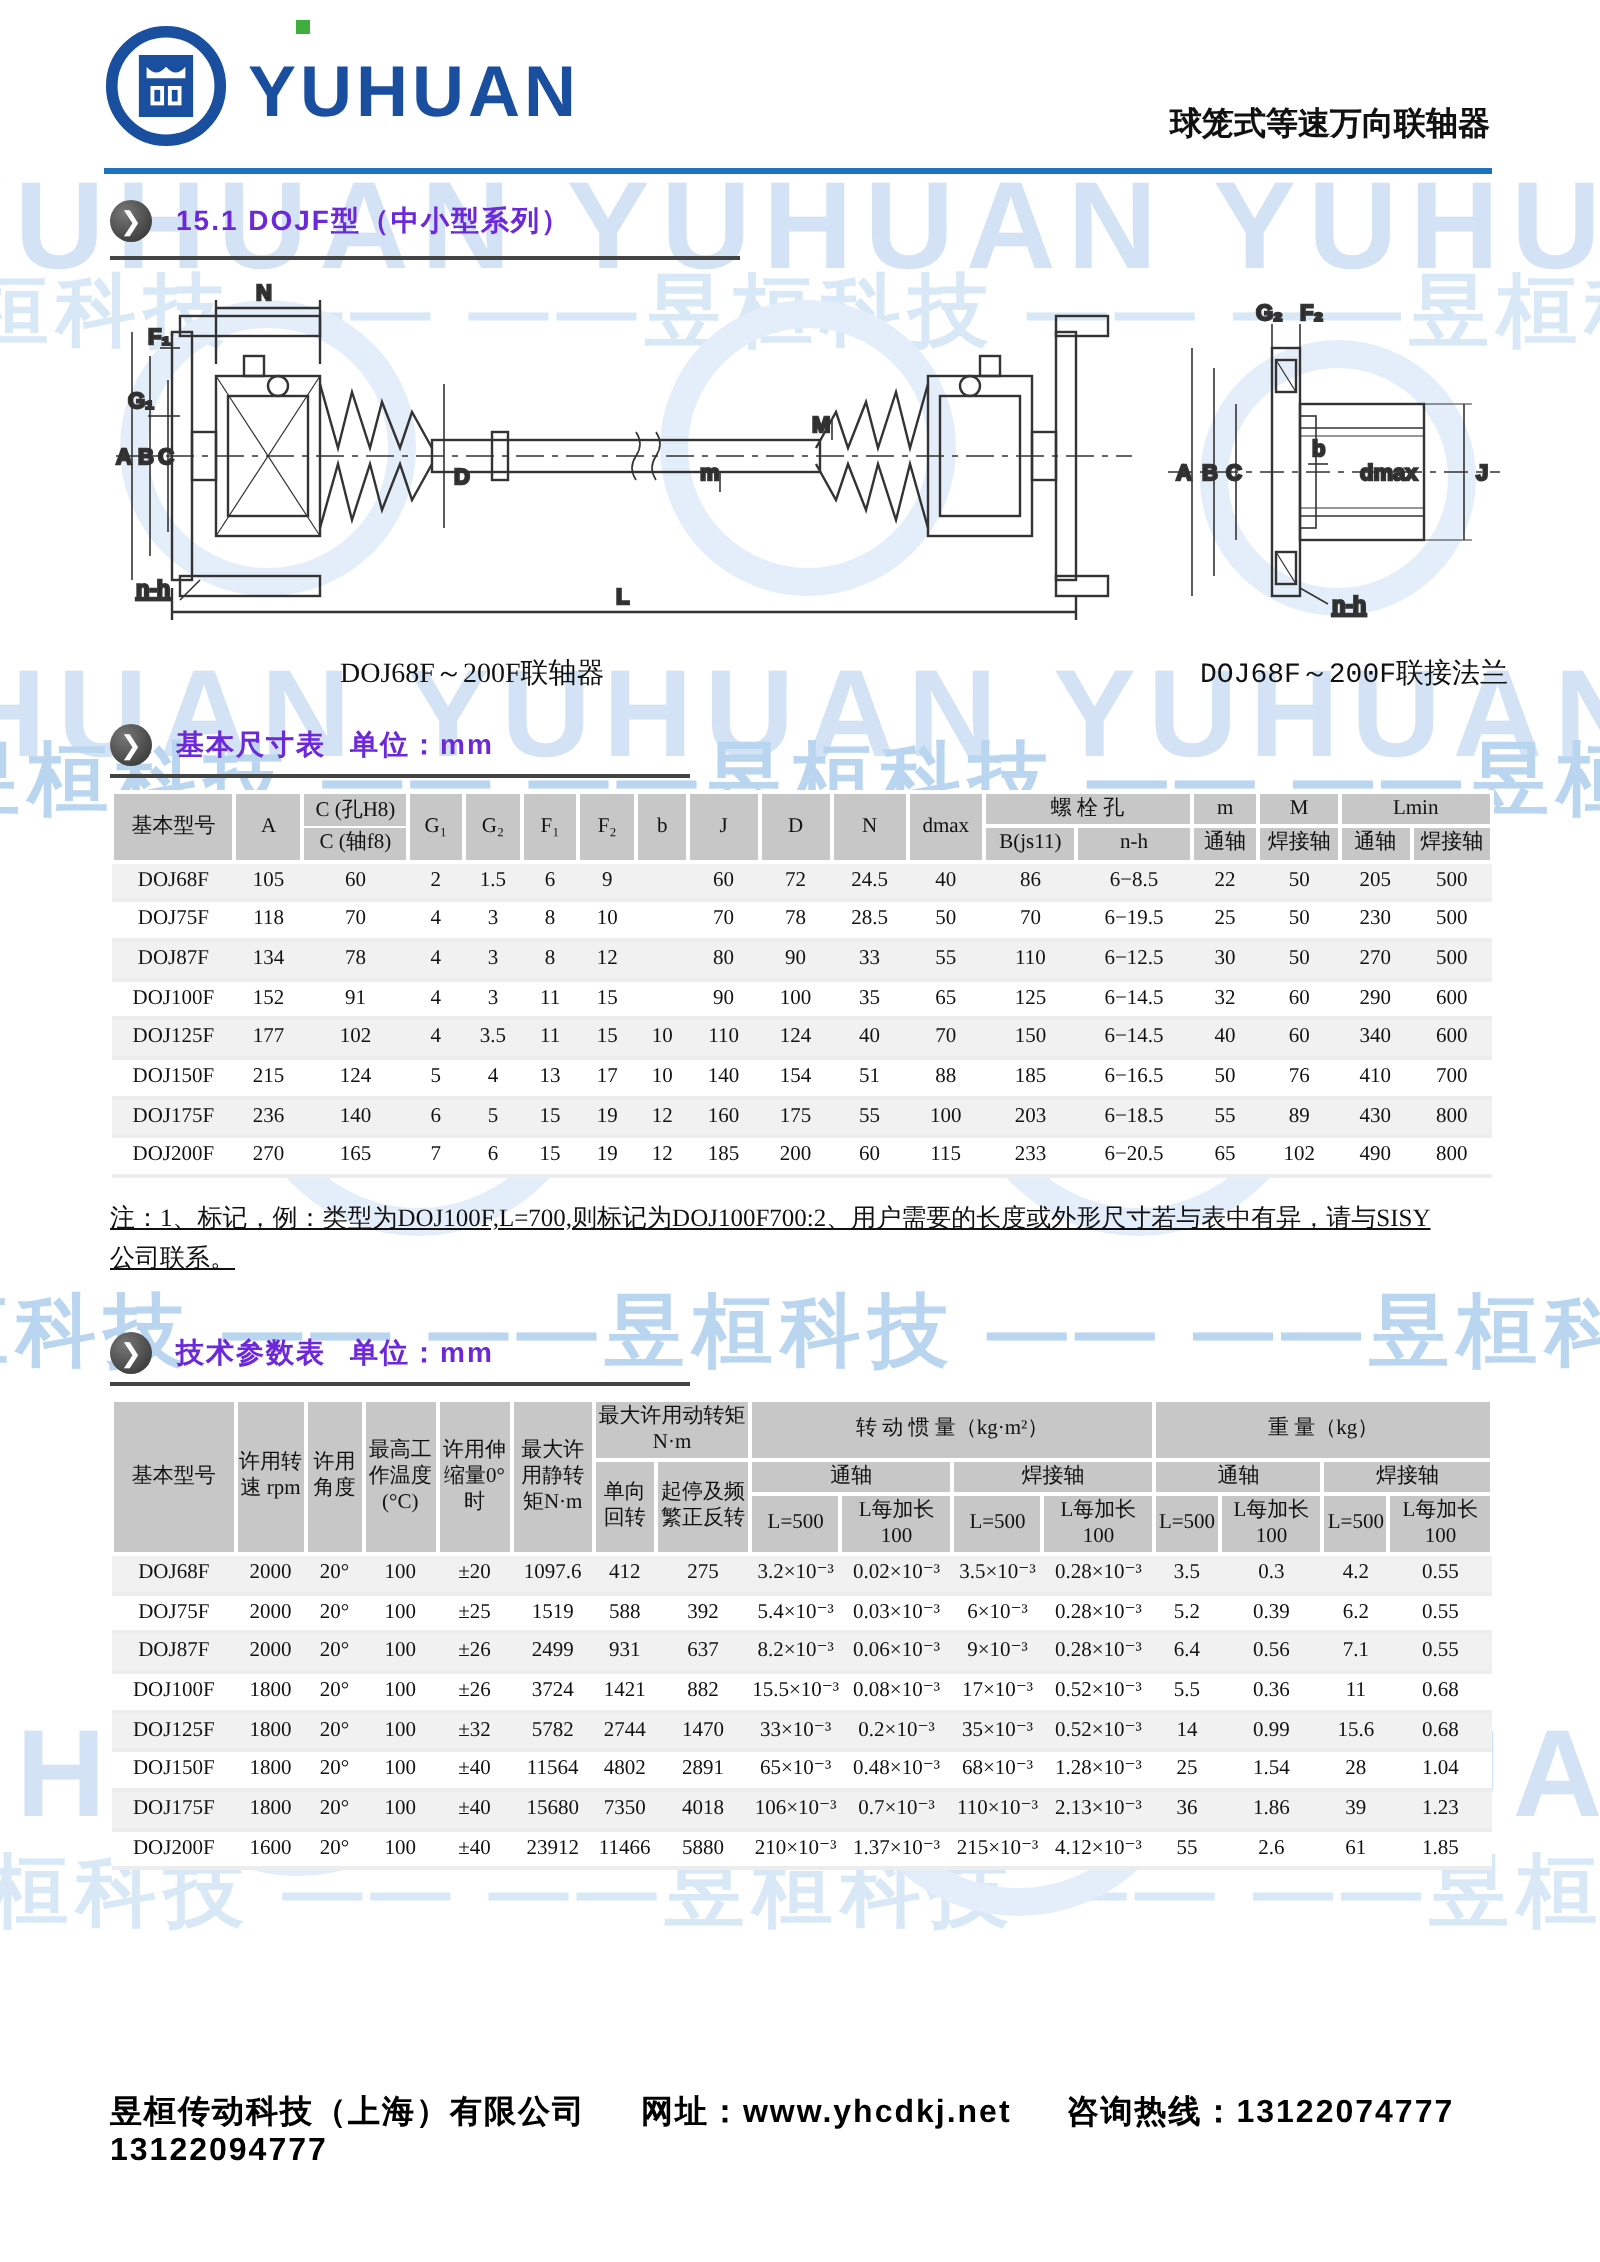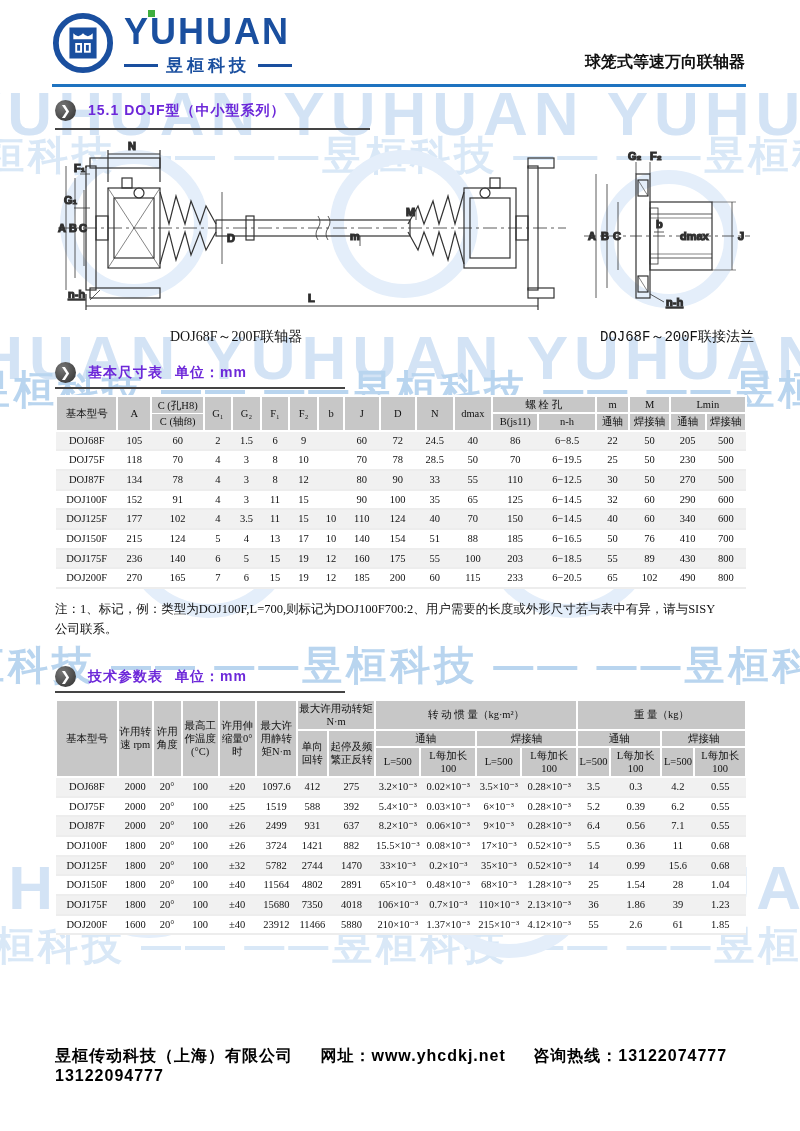--- a/index.html
+++ b/index.html
@@ -80,25 +80,20 @@
           <path d="M22 22 q5 6 10 0 q5 6 10 0 v6 h-20 z" fill="#fff"></path>
           <rect x="24" y="32" width="7" height="10" fill="#fff"></rect>
           <rect x="33" y="32" width="7" height="10" fill="#fff"></rect>
           <rect x="26" y="34" width="3" height="6" fill="#1a4f9f"></rect>
           <rect x="35" y="34" width="3" height="6" fill="#1a4f9f"></rect>
         </svg>
       </span>
       <span class="brand-text">
         <span class="brand-name">YUHUAN</span>
         <span class="brand-accent"></span>
-        <span class="brand-cn">
-          <span class="dash"></span>
-          <span>昱桓科技</span>
-          <span class="dash"></span>
-        </span>
       </span>
     </div>
     <div class="product-title">球笼式等速万向联轴器</div>
     <div class="divider"></div>
 
     <div class="sec-title" style="left:55px;top:100px;">
       <span class="sec-circle">❯</span>
       <span class="sec-text">15.1  DOJF型（中小型系列）</span>
     </div>
     <div class="sec-underline" style="left:55px;top:128px;width:315px;"></div>
@@ -438,21 +433,21 @@
               <td>115</td>
               <td>233</td>
               <td>6−20.5</td>
               <td>65</td>
               <td>102</td>
               <td>490</td>
               <td>800</td>
             </tr>
           </tbody>
       </table>
-      <div class="note" style="width:670px;">注：1、标记，例：类型为DOJ100F,L=700,则标记为DOJ100F700:2、用户需要的长度或外形尺寸若与表中有异，请与SISY公司联系。</div>
+      <div class="note" style="width:670px;text-decoration:underline;">注：1、标记，例：类型为DOJ100F,L=700,则标记为DOJ100F700:2、用户需要的长度或外形尺寸若与表中有异，请与SISY公司联系。</div>
     </div>
 
     <div class="tblock" style="top:666px;">
       <div class="sec-title" style="position:static;margin-bottom:4px;">
         <span class="sec-circle">❯</span>
         <span class="sec-text">技术参数表</span>
         <span class="sec-text">单位：mm</span>
       </div>
       <div style="height:1.5px;background:#444;width:290px;margin-bottom:6px;"></div>
       <table>

